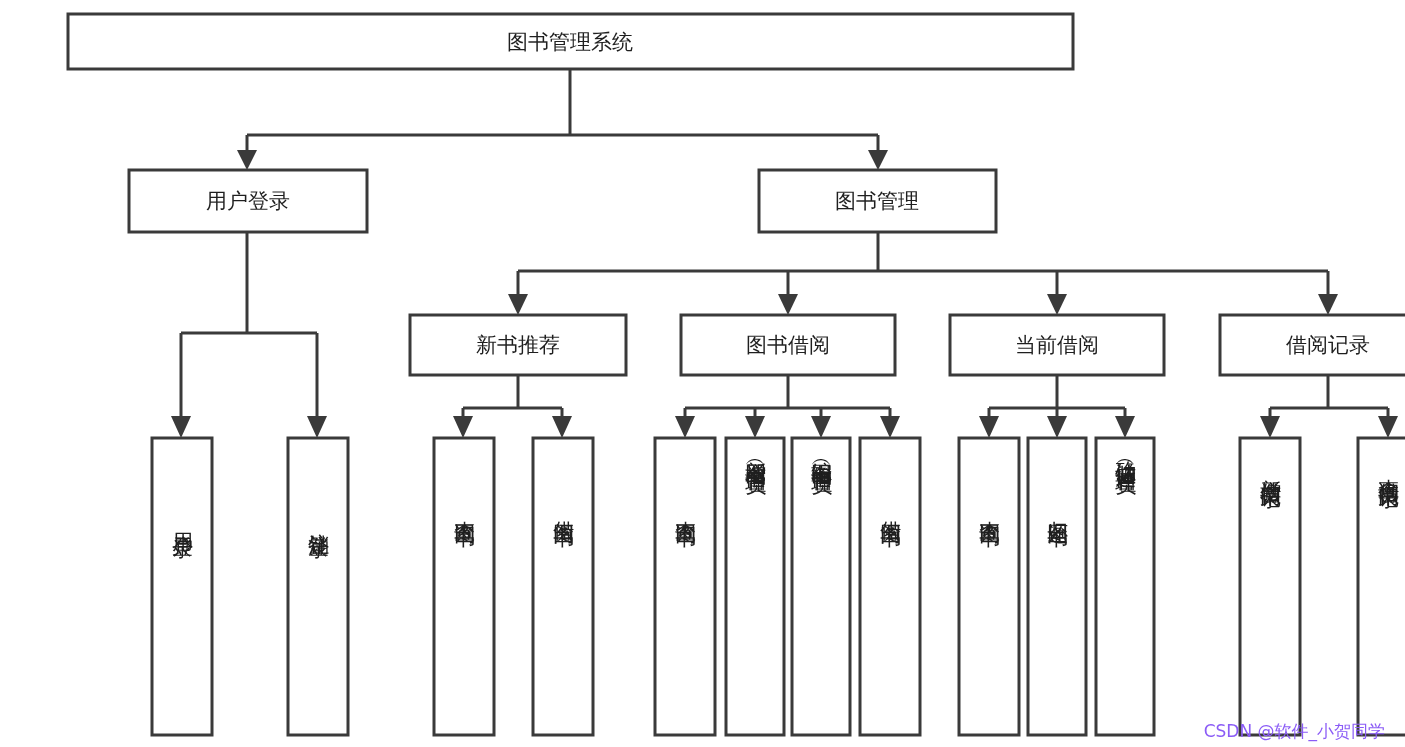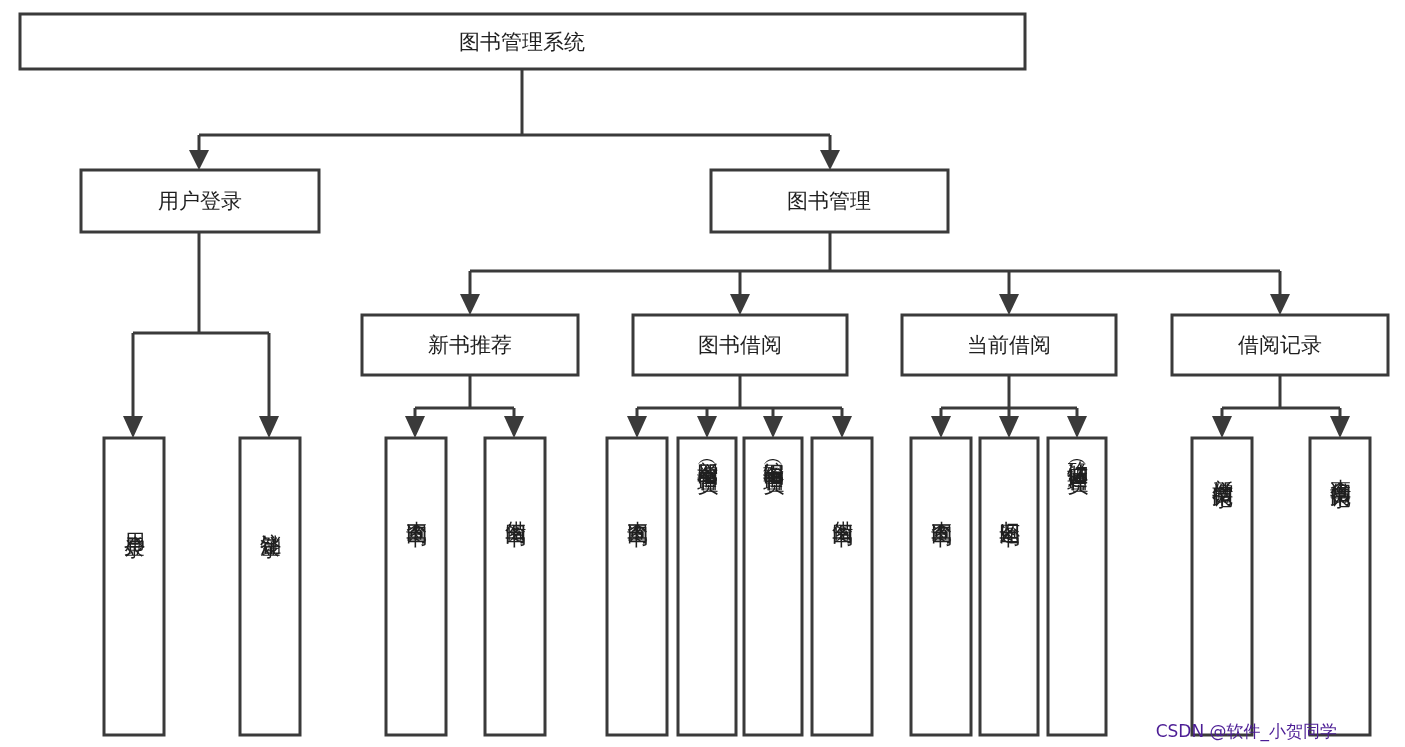--- a/index.html
+++ b/index.html
@@ -11,20 +11,21 @@
     width: 1405px;
     height: 747px;
     font-family: "DejaVu Sans", "Liberation Sans", sans-serif;
     overflow: hidden;
     position: relative;
   }
   #diagram-root {
     position: relative;
     width: 1345px;
     height: 747px;
+    margin-left: 48px;
   }
   svg.flow {
     position: absolute;
     left: 0;
     top: 0;
     width: 1405px;
     height: 747px;
     display: block;
   }
   .node-box {
@@ -65,21 +66,21 @@
     color: #1f1f1f;
     letter-spacing: 2px;
     white-space: nowrap;
   }
   .watermark {
     position: absolute;
     right: 8px;
     bottom: 4px;
     font-family: "DejaVu Sans", "Liberation Sans", sans-serif;
     font-size: 17px;
-    color: #4c1d95;
+    color: #8b5cf6;
     white-space: nowrap;
     pointer-events: none;
   }
 </style>
 </head>
 <body>
 
 <div id="diagram-root">
 
   <svg class="flow" viewBox="0 0 1405 747" xmlns="http://www.w3.org/2000/svg">

